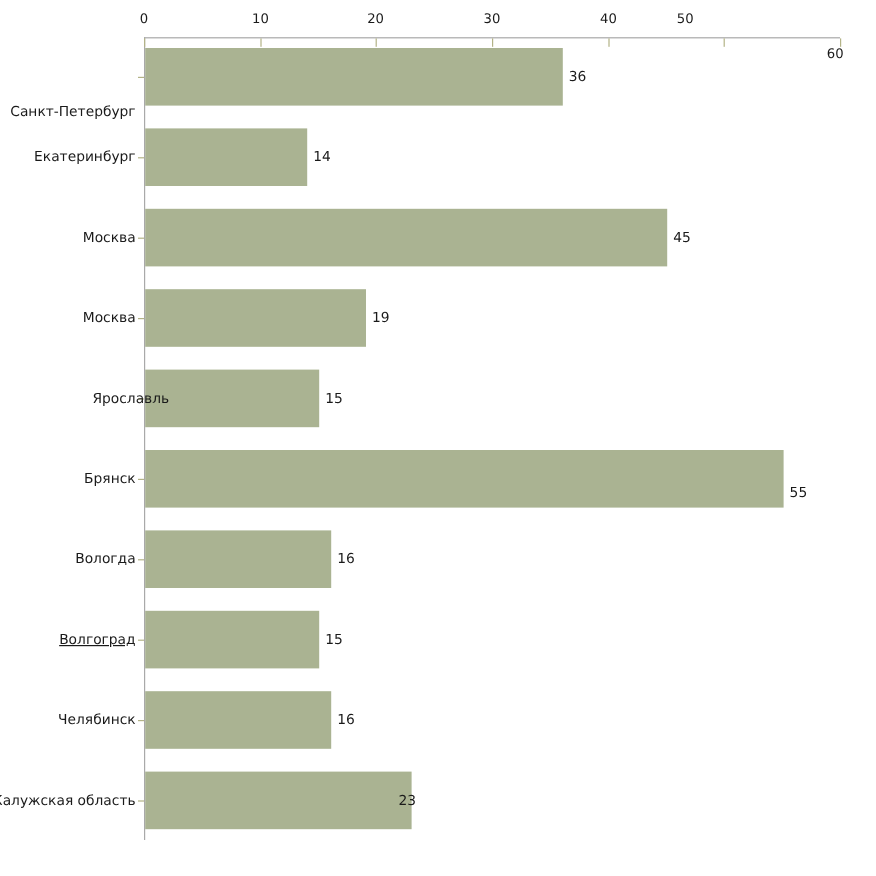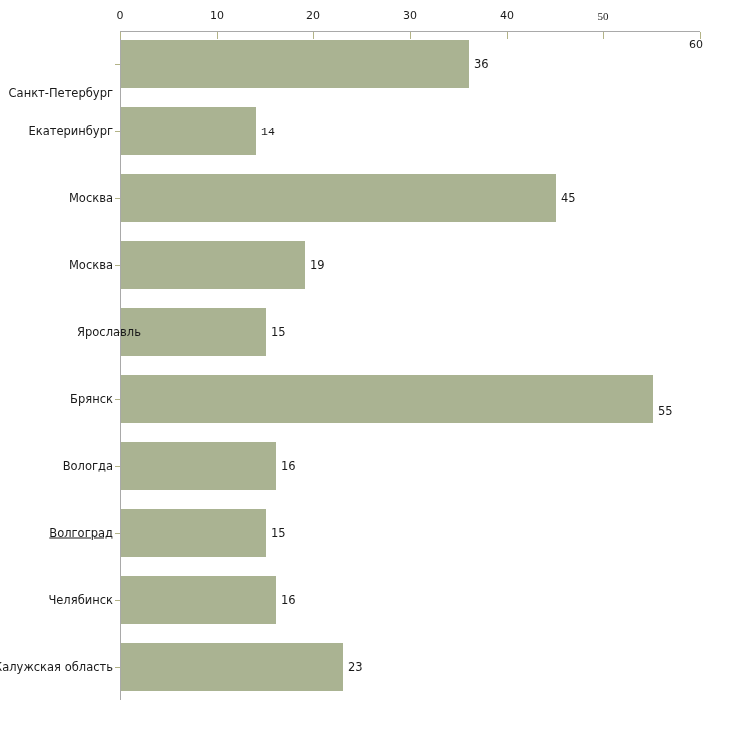--- a/index.html
+++ b/index.html
@@ -88,29 +88,29 @@
     <div class="tick-label" style="left: 120px; top: 10px; color: rgb(26, 26, 26);">0</div>
     <div class="tick-mark" style="left: 217px; top: 32px; background: rgb(179, 179, 135);"></div>
     <div class="tick-label" style="left: 217px; top: 10px; color: rgb(26, 26, 26);">10</div>
     <div class="tick-mark" style="left: 313px; top: 32px; background: rgb(179, 179, 135);"></div>
     <div class="tick-label" style="left: 313px; top: 10px; color: rgb(26, 26, 26);">20</div>
     <div class="tick-mark" style="left: 410px; top: 32px; background: rgb(179, 179, 135);"></div>
     <div class="tick-label" style="left: 410px; top: 10px; color: rgb(26, 26, 26);">30</div>
     <div class="tick-mark" style="left: 507px; top: 32px; background: rgb(179, 179, 135);"></div>
     <div class="tick-label" style="left: 507px; top: 10px; color: rgb(26, 26, 26);">40</div>
     <div class="tick-mark" style="left: 603px; top: 32px; background: rgb(179, 179, 135);"></div>
-    <div class="tick-label" style="left: 603px; top: 10px; color: rgb(26, 26, 26); font-family: Liberation Serif, serif;">50</div>
+    <div class="tick-label" style="left: 571px; top: 10px; color: rgb(26, 26, 26);">50</div>
     <div class="tick-mark" style="left: 700px; top: 32px; background: rgb(179, 179, 135);"></div>
     <div class="tick-label" style="left: 696px; top: 10px; color: rgb(26, 26, 26); margin-top: 29px;">60</div>
     <div class="bar" title="Санкт-Петербург: 36" style="left: 121px; top: 40px; width: 348px; height: 48px; background: rgb(170, 179, 146);"></div>
     <div class="bar-value" style="left: 474px; top: 64px; color: rgb(26, 26, 26); text-align: center;">36</div>
     <div class="cat-tick" style="left: 115px; top: 64px; background: rgb(179, 179, 135);"></div>
     <div class="cat-label" style="right: 617px; top: 64px; color: rgb(26, 26, 26); margin-top: 29px;">Санкт-Петербург</div>
     <div class="bar" title="Екатеринбург: 14" style="left: 121px; top: 107px; width: 135px; height: 48px; background: rgb(170, 179, 146);"></div>
-    <div class="bar-value" style="left: 261px; top: 131px; color: rgb(26, 26, 26); font-family: Liberation Mono, monospace;">14</div>
+    <div class="bar-value" style="left: 261px; top: 131px; color: rgb(26, 26, 26);">14</div>
     <div class="cat-tick" style="left: 115px; top: 131px; background: rgb(179, 179, 135);"></div>
     <div class="cat-label" style="right: 617px; top: 131px; color: rgb(26, 26, 26);">Екатеринбург</div>
     <div class="bar" title="Москва: 45" style="left: 121px; top: 174px; width: 435px; height: 48px; background: rgb(170, 179, 146);"></div>
     <div class="bar-value" style="left: 561px; top: 198px; color: rgb(26, 26, 26);">45</div>
     <div class="cat-tick" style="left: 115px; top: 198px; background: rgb(179, 179, 135);"></div>
     <div class="cat-label" style="right: 617px; top: 198px; color: rgb(26, 26, 26);">Москва</div>
     <div class="bar" title="Ижевск: 19" style="left: 121px; top: 241px; width: 184px; height: 48px; background: rgb(170, 179, 146);"></div>
     <div class="bar-value" style="left: 310px; top: 265px; color: rgb(26, 26, 26);">19</div>
     <div class="cat-tick" style="left: 115px; top: 265px; background: rgb(179, 179, 135);"></div>
     <div class="cat-label" style="right: 617px; top: 265px; color: rgb(26, 26, 26);">Москва</div>
@@ -128,16 +128,16 @@
     <div class="cat-label" style="right: 617px; top: 466px; color: rgb(26, 26, 26);">Вологда</div>
     <div class="bar" title="Волгоград: 15" style="left: 121px; top: 509px; width: 145px; height: 48px; background: rgb(170, 179, 146);"></div>
     <div class="bar-value" style="left: 271px; top: 533px; color: rgb(26, 26, 26);">15</div>
     <div class="cat-tick" style="left: 115px; top: 533px; background: rgb(179, 179, 135);"></div>
     <div class="cat-label" style="right: 617px; top: 533px; color: rgb(26, 26, 26); text-decoration: underline;">Волгоград</div>
     <div class="bar" title="Челябинск: 16" style="left: 121px; top: 576px; width: 155px; height: 48px; background: rgb(170, 179, 146);"></div>
     <div class="bar-value" style="left: 281px; top: 600px; color: rgb(26, 26, 26);">16</div>
     <div class="cat-tick" style="left: 115px; top: 600px; background: rgb(179, 179, 135);"></div>
     <div class="cat-label" style="right: 617px; top: 600px; color: rgb(26, 26, 26);">Челябинск</div>
     <div class="bar" title="Калужская область: 23" style="left: 121px; top: 643px; width: 222px; height: 48px; background: rgb(170, 179, 146);"></div>
-    <div class="bar-value" style="left: 348px; top: 667px; color: rgb(26, 26, 26);">23</div>
+    <div class="bar-value" style="left: 332px; top: 667px; color: rgb(26, 26, 26);">23</div>
     <div class="cat-tick" style="left: 115px; top: 667px; background: rgb(179, 179, 135);"></div>
     <div class="cat-label" style="right: 617px; top: 667px; color: rgb(26, 26, 26);">Калужская область</div>
   </div>
 
 </body></html>

